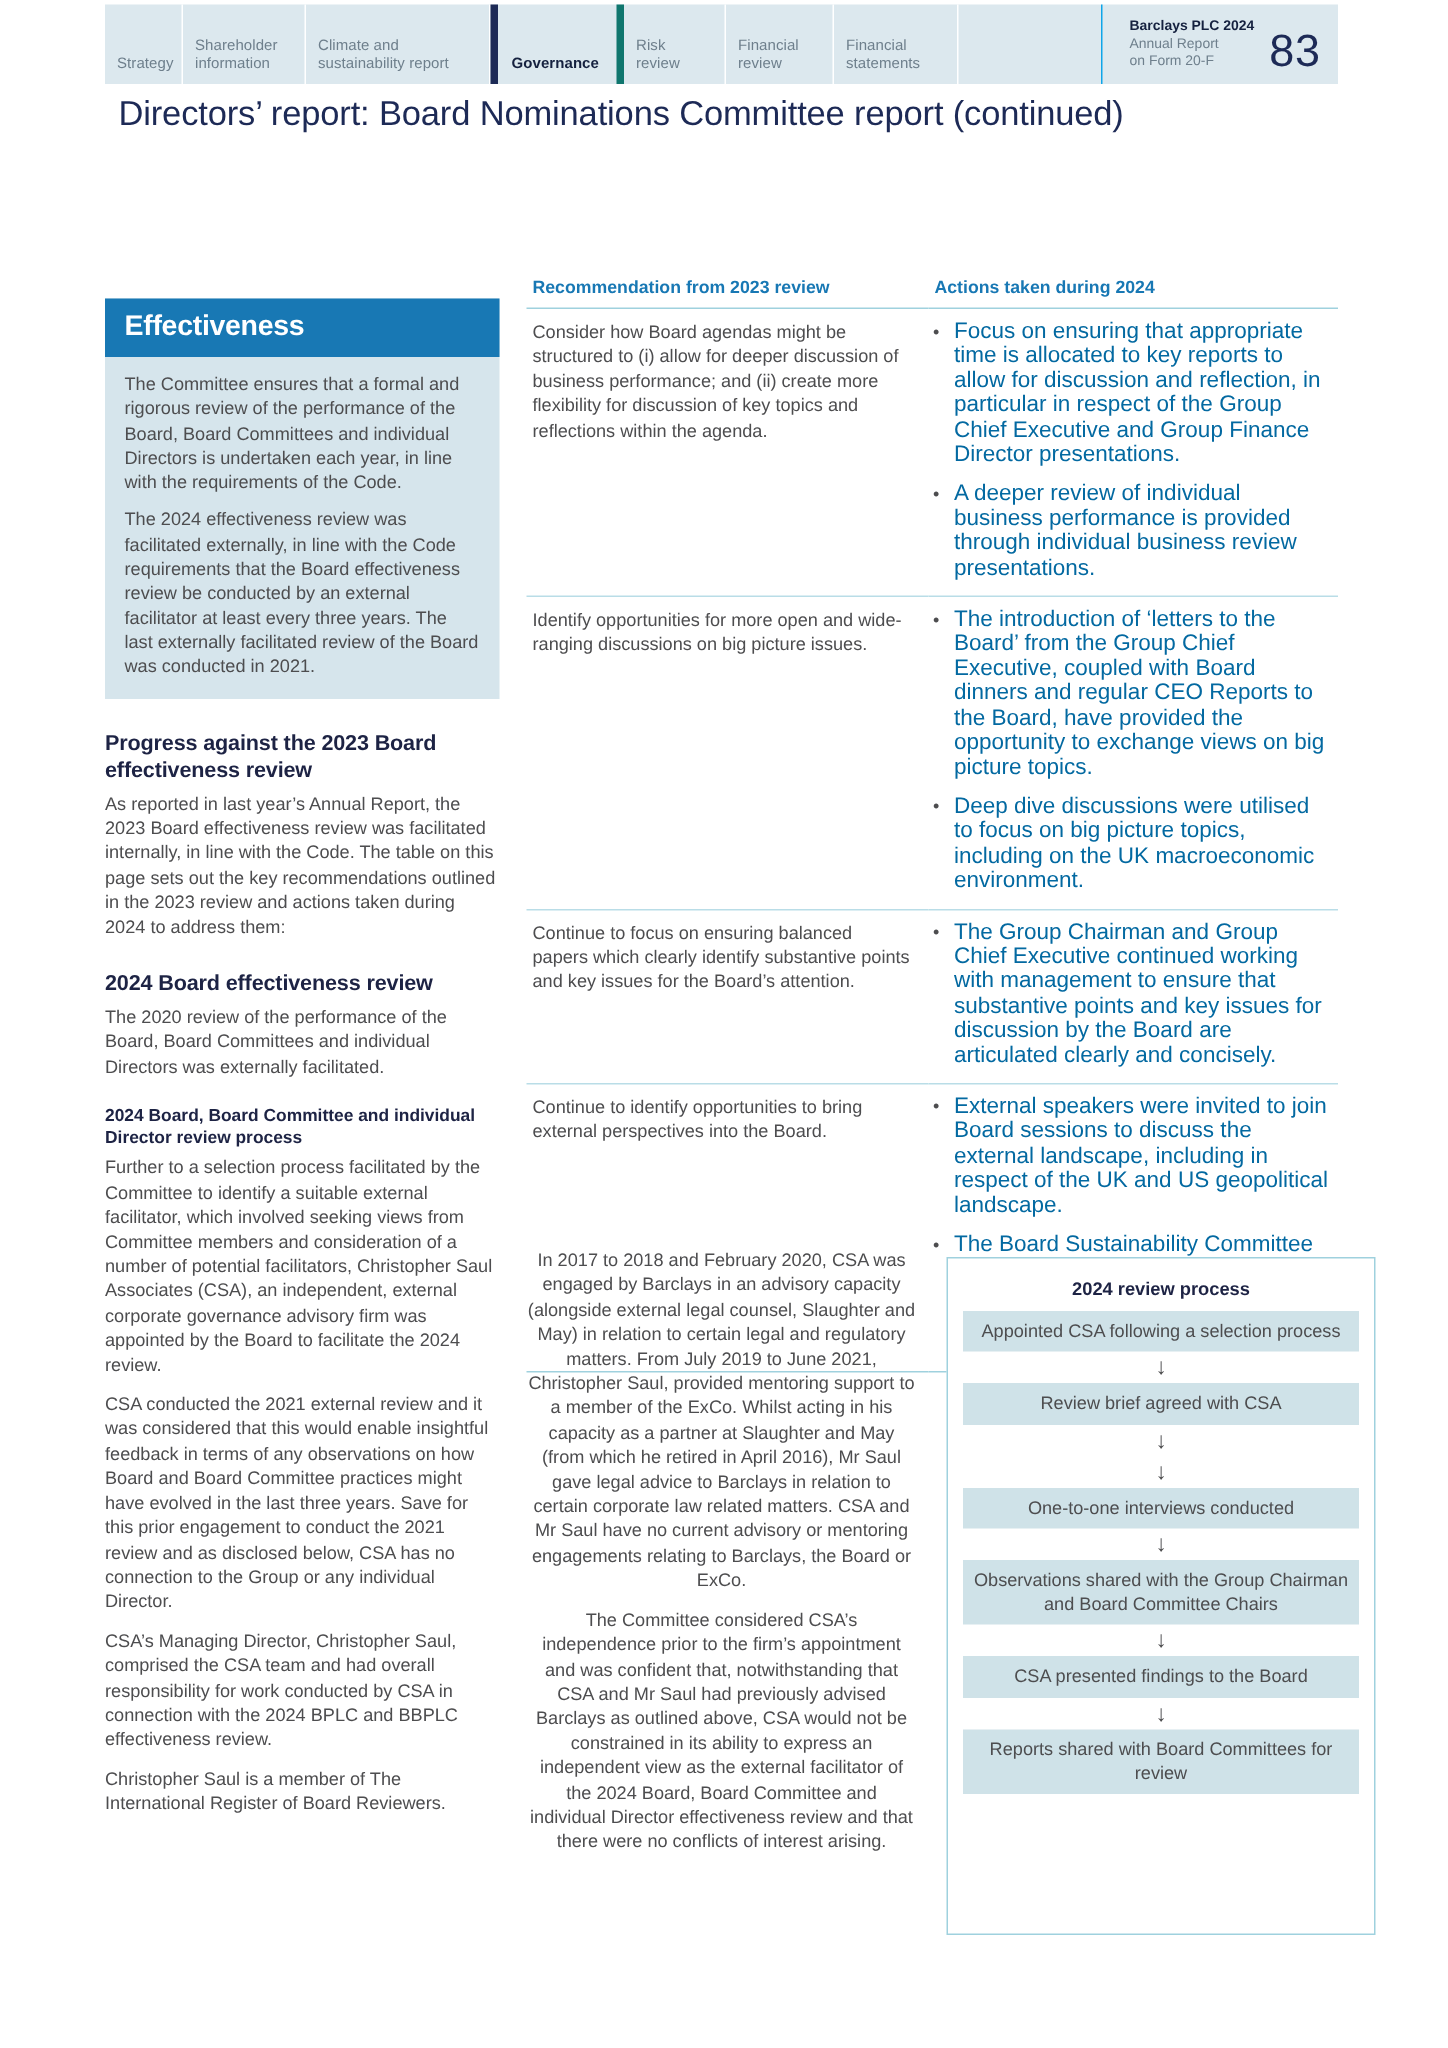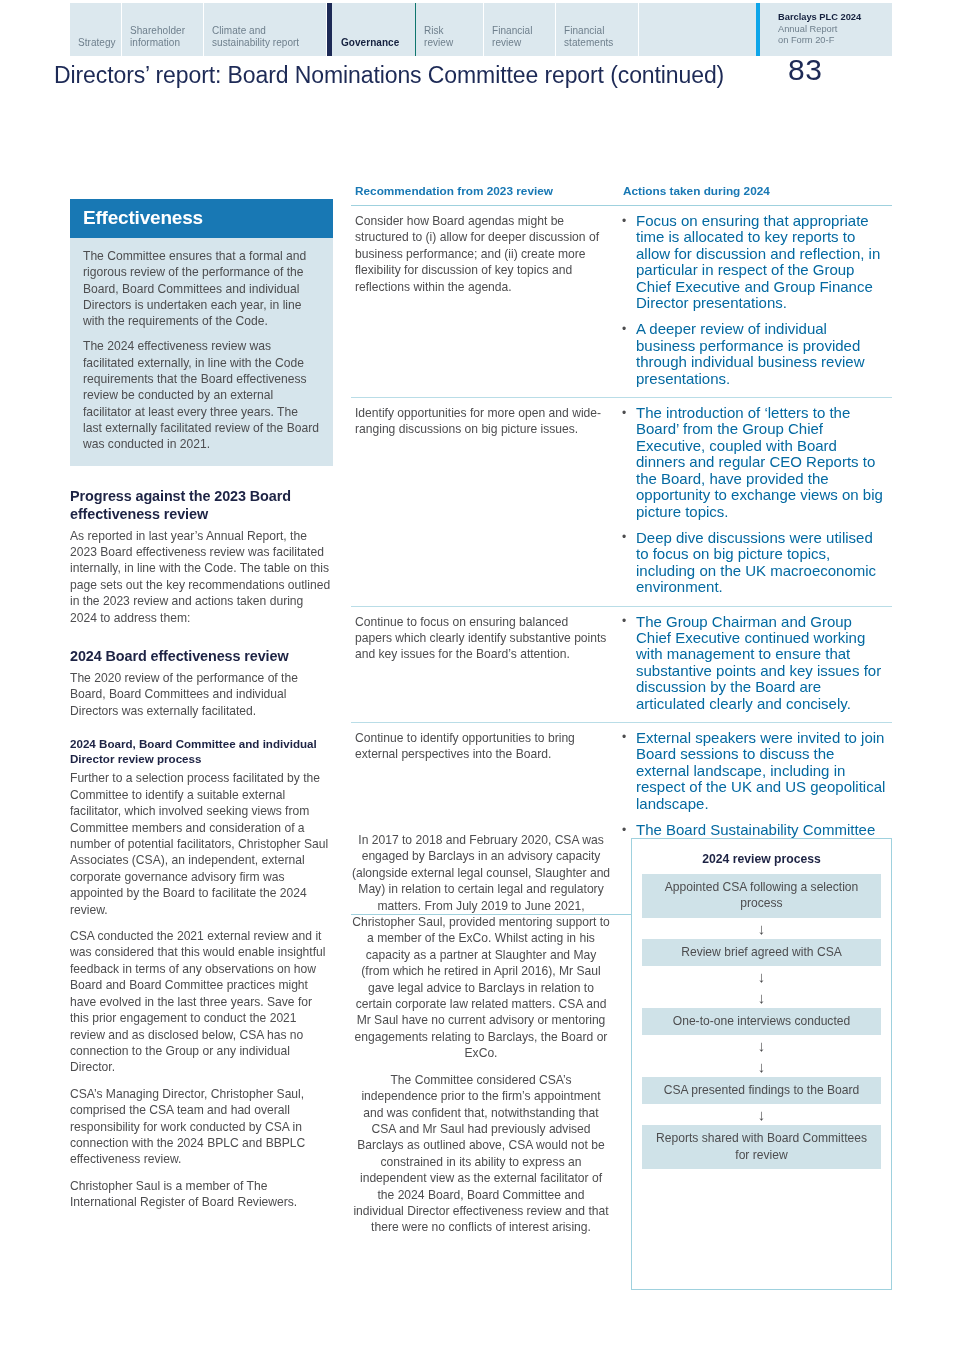--- a/index.html
+++ b/index.html
@@ -32,56 +32,55 @@
     color: #6e7f8c;
     letter-spacing: 0.05px;
     border-right: 1px solid #ffffff;
     white-space: pre-line;
   }
   .nav-tab.active {
     color: #15213f;
     font-weight: bold;
     border-left: 5px solid #1d2a56;
     padding-left: 9px;
-    border-right: 1px solid #0f766e;
+    border-right: 5px solid #0f766e;
   }
   .nav-tab.t-strategy   { width: 52px; }
   .nav-tab.t-share      { width: 82px; }
   .nav-tab.t-climate    { width: 123px; }
   .nav-tab.t-gov        { width: 89px; }
   .nav-tab.t-risk       { width: 68px; }
   .nav-tab.t-finrev     { width: 72px; }
   .nav-tab.t-finstat    { width: 83px; }
   .nav-spacer { flex: 1 1 auto; border-right: none; }
 
   .nav-brand {
-    width: 136px;
+    width: 158px;
     display: flex;
     align-items: flex-start;
     padding: 9px 4px 0 18px;
-    border-left: 4px solid #0ea5e9;
-    flex-direction: column;
+    border-left: 1px solid #0ea5e9;
   }
   .nav-brand-text { font-size: 9.3px; line-height: 11.6px; color: #6e7f8c; }
   .nav-brand-text .b1 { color: #15213f; font-weight: bold; display:block; }
   .nav-brand-text .b2 { display:block; }
   .nav-brand-text .b3 { display:block; }
   .page-num {
     font-size: 30px;
     color: #1d2a56;
     font-weight: 300;
     line-height: 1;
     padding: 8px 0 0 10px;
     letter-spacing: 0.5px;
   }
 
   
   .page-title {
     position: absolute;
-    left: 54px; top: 61px;
+    left: 79px; top: 61px;
     width: 840px;
     font-size: 23px;
     line-height: 28px;
     color: #1d2a56;
     font-weight: 400;
     letter-spacing: -0.1px;
   }
 
   
   .col-left {
@@ -181,21 +180,21 @@
     position: absolute;
     left: 351px; top: 832px;
     width: 260px;
     text-align: center;
   }
 
   
   .flow-box {
     position: absolute;
     left: 631px; top: 838px;
-    width: 261px; height: 452px;
+    width: 286px; height: 452px;
     border: 1.2px solid #9fd1de;
     background: #ffffff;
     padding: 10px 10px 10px 10px;
   }
   .flow-title {
     text-align: center;
     font-size: 12.2px;
     font-weight: bold;
     color: #1d2344;
     margin: 3px 0 8px 0;
@@ -335,20 +334,23 @@
   <div class="flow-step">Review brief
 agreed with CSA</div>
   <div class="flow-arrow">↓</div>
 
   <div class="flow-arrow">↓</div>
 
   <div class="flow-step">One-to-one interviews
 conducted</div>
   <div class="flow-arrow">↓</div>
 
+  <div class="flow-step">Observations shared with the
+Group Chairman and Board
+Committee Chairs</div>
   <div class="flow-arrow">↓</div>
 
   <div class="flow-step">CSA presented findings to the Board</div>
   <div class="flow-arrow">↓</div>
 
   <div class="flow-step">Reports shared with Board
 Committees for review</div>
 </div>
 
 </body></html>

